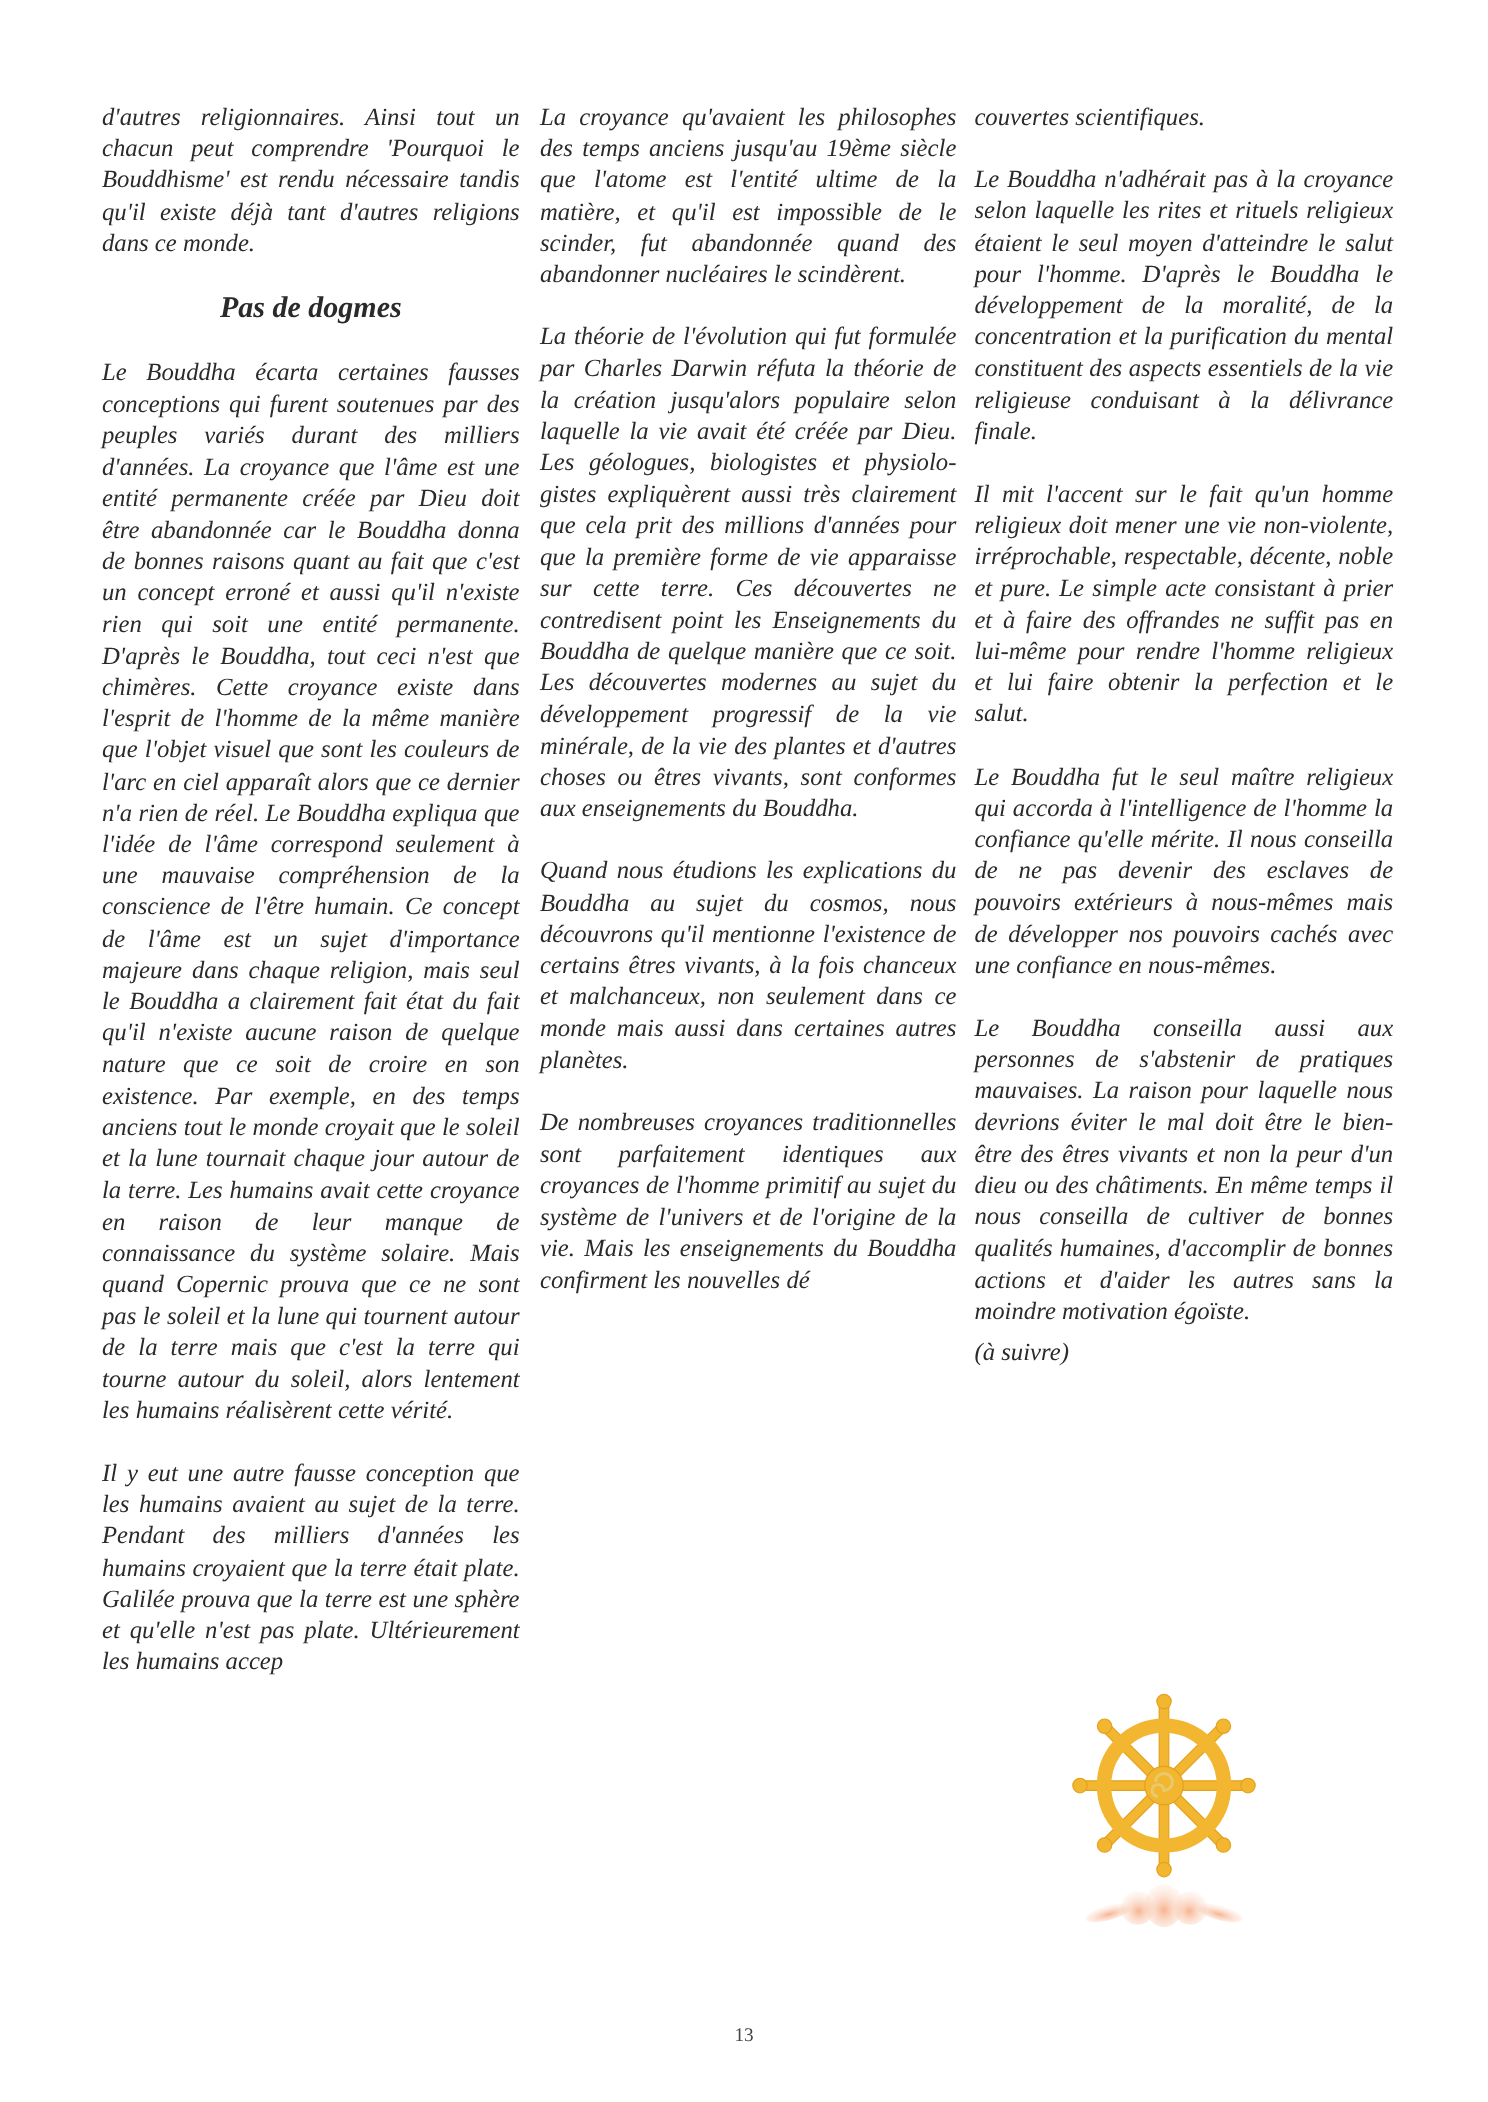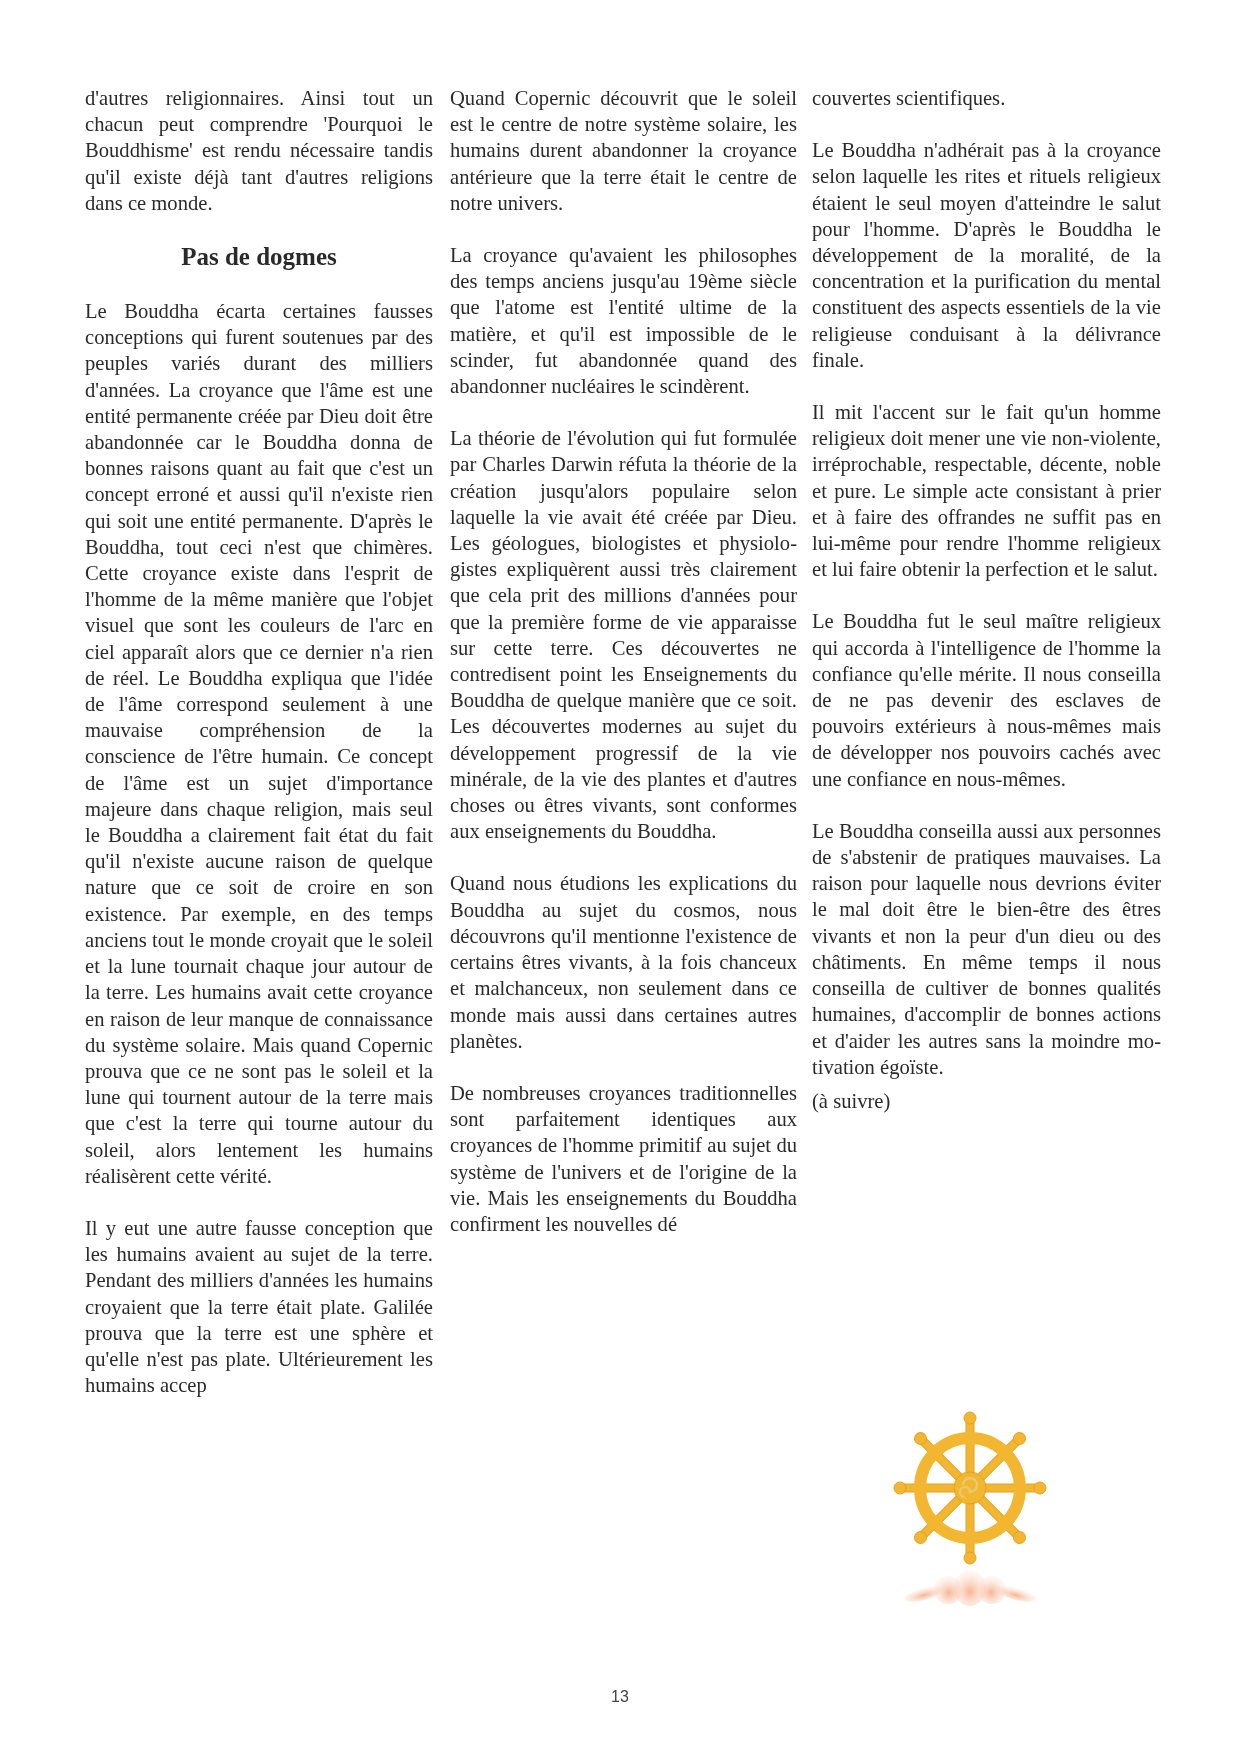--- a/index.html
+++ b/index.html
@@ -11,20 +11,21 @@
       font-family: "Liberation Serif", "DejaVu Serif", serif;
       color: #2a2a2a;
     }
     .column {
       position: absolute;
       top: 85px;
       font-size: 20.6px;
       line-height: 26.2px;
       text-align: justify;
       hyphens: manual;
+      font-style: italic;
     }
     .col1 { left: 85px; width: 348px; }
     .col2 { left: 450px; width: 347px; }
     .col3 { left: 812px; width: 349px; }
     .column p { margin: 0 0 26px 0; }
     .column h2 {
       font-size: 25px;
       font-weight: bold;
       margin: 16px 0 26px 0;
       line-height: 30px;
@@ -37,37 +38,36 @@
     }
     .emblem {
       position: absolute;
       left: 880px; top: 1410px;
       width: 180px; height: 200px;
     }
     .page-number {
       position: absolute;
       top: 1688px; left: 0; width: 1240px;
       text-align: center;
-      font-family: Liberation Sans, sans-serif;
+      font-family: Liberation Serif, serif;
       font-size: 16px;
       color: #444;
     }
   </style>
 </head>
 <body>
 
 <div class="column col1">
   <p>d'autres religionnaires. Ainsi tout un chacun peut comprendre 'Pourquoi le Bouddhisme' est ren­du nécessaire tandis qu'il existe déjà tant d'autres religions dans ce monde.</p>
   <h2>Pas de dogmes</h2>
   <p>Le Bouddha écarta certaines fausses conceptions qui furent soutenues par des peuples variés durant des milliers d'années. La croyance que l'âme est une entité permanente créée par Dieu doit être abandonnée car le Bouddha donna de bonnes raisons quant au fait que c'est un concept erroné et aussi qu'il n'existe rien qui soit une entité permanente. D'après le Bouddha, tout ceci n'est que chi­mères. Cette croyance existe dans l'esprit de l'homme de la même manière que l'objet visuel que sont les couleurs de l'arc en ciel appa­raît alors que ce dernier n'a rien de réel. Le Bouddha expliqua que l'idée de l'âme correspond seule­ment à une mauvaise compréhen­sion de la conscience de l'être hu­main. Ce concept de l'âme est un sujet d'importance majeure dans chaque religion, mais seul le Bouddha a clairement fait état du fait qu'il n'existe aucune raison de quelque nature que ce soit de croire en son existence. Par exemple, en des temps anciens tout le monde croyait que le soleil et la lune tournait chaque jour au­tour de la terre. Les humains avait cette croyance en raison de leur manque de connaissance du sys­tème solaire. Mais quand Copernic prouva que ce ne sont pas le soleil et la lune qui tournent autour de la terre mais que c'est la terre qui tourne autour du soleil, alors lente­ment les humains réalisèrent cette vérité.</p>
   <p>Il y eut une autre fausse concep­tion que les humains avaient au sujet de la terre. Pendant des mil­liers d'années les humains croyaient que la terre était plate. Galilée prouva que la terre est une sphère et qu'elle n'est pas plate. Ultérieurement les humains accep­</p>
 </div>
 
 <div class="column col2">
-  <p>Quand Copernic découvrit que le soleil est le centre de notre sys­tème solaire, les humains durent abandonner la croyance antérieure que la terre était le centre de notre univers.</p>
   <p>La croyance qu'avaient les philo­sophes des temps anciens jusqu'au 19ème siècle que l'atome est l'enti­té ultime de la matière, et qu'il est impossible de le scinder, fut aban­donnée quand des abandonner nu­cléaires le scindèrent.</p>
   <p>La théorie de l'évolution qui fut formulée par Charles Darwin réfu­ta la théorie de la création jus­qu'alors populaire selon laquelle la vie avait été créée par Dieu. Les géologues, biologistes et physiolo­gistes expliquèrent aussi très clai­rement que cela prit des millions d'années pour que la première forme de vie apparaisse sur cette terre. Ces découvertes ne contredi­sent point les Enseignements du Bouddha de quelque manière que ce soit. Les découvertes modernes au sujet du développement pro­gressif de la vie minérale, de la vie des plantes et d'autres choses ou êtres vivants, sont conformes aux enseignements du Bouddha.</p>
   <p>Quand nous étudions les explica­tions du Bouddha au sujet du cos­mos, nous découvrons qu'il men­tionne l'existence de certains êtres vivants, à la fois chanceux et mal­chanceux, non seulement dans ce monde mais aussi dans certaines autres planètes.</p>
   <p>De nombreuses croyances tradi­tionnelles sont parfaitement iden­tiques aux croyances de l'homme primitif au sujet du système de l'univers et de l'origine de la vie. Mais les enseignements du Boud­dha confirment les nouvelles dé­</p>
 </div>
 
 <div class="column col3">
   <p>couvertes scientifiques.</p>
   <p>Le Bouddha n'adhérait pas à la croyance selon laquelle les rites et rituels religieux étaient le seul moyen d'atteindre le salut pour l'homme. D'après le Bouddha le développement de la moralité, de la concentration et la purification du mental constituent des aspects essentiels de la vie religieuse con­duisant à la délivrance finale.</p>
   <p>Il mit l'accent sur le fait qu'un homme religieux doit mener une vie non-violente, irréprochable, respectable, décente, noble et pure. Le simple acte consistant à prier et à faire des offrandes ne suffit pas en lui-même pour rendre l'homme religieux et lui faire obte­nir la perfection et le salut.</p>

